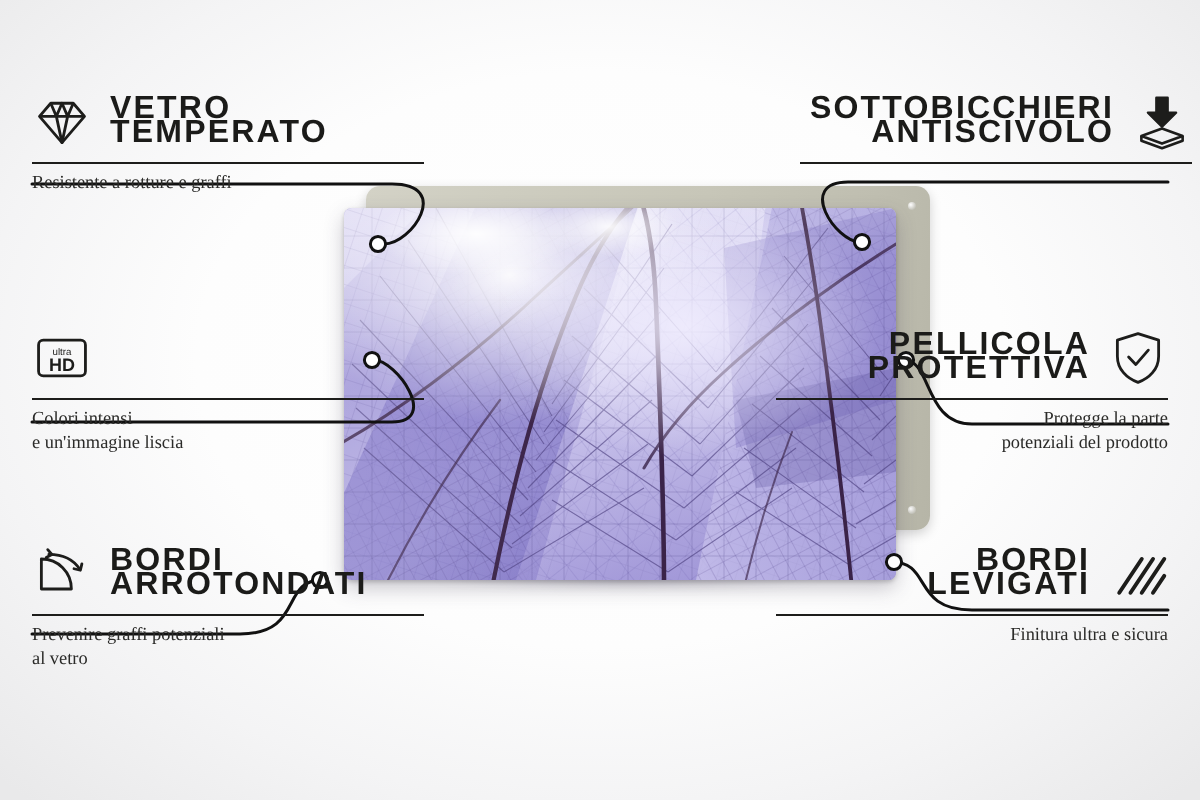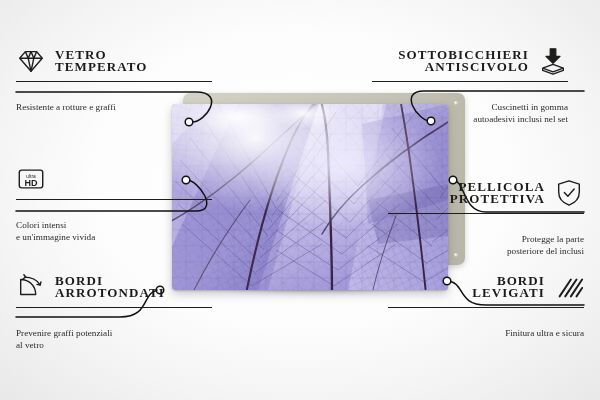--- a/index.html
+++ b/index.html
@@ -54,39 +54,39 @@
     background:radial-gradient(ellipse 50% 60% at 50% 20%, rgba(90,85,110,.30), rgba(0,0,0,0) 72%);
     filter:blur(2px);
   }
 
   
   .callout{position:absolute;}
   .callout .head{display:flex;align-items:center;gap:9px;}
   .callout.right .head{flex-direction:row-reverse;}
   .ico{width:30px;height:30px;flex:0 0 30px;color:#1d1d1b;display:block;}
   .ttl{
-    font-family:Liberation Serif, serif;
-    font-size:13px;line-height:12.5px;font-weight:700;
+    font-family:Liberation Sans, sans-serif;
+    font-size:16px;line-height:12.5px;font-weight:700;
     letter-spacing:1.1px;color:#1b1b19;text-transform:uppercase;
     white-space:pre-line;
   }
   .callout.right .ttl{text-align:right;}
   .rule{height:1px;background:#1d1d1b;margin-top:5px;}
   .sub{
     font-family:"Liberation Serif", serif;
     font-size:9.2px;line-height:11.6px;color:#2b2b29;
-    margin-top:20px;white-space:pre-line;
+    margin-top:4px;white-space:pre-line;
   }
   .callout.right .sub{text-align:right;}
 
   .c-vetro     {left:16px; top:46px;  width:196px;}
   .c-stampa    {left:16px; top:164px; width:196px;}
   .c-bordir    {left:16px; top:272px; width:196px;}
-  .c-sotto     {left:372px;top:46px;  width:196px;}
-  .c-pellicola {left:388px;top:178px; width:196px;}
+  .c-sotto     {left:400px;top:46px;  width:196px;}
+  .c-pellicola {left:388px;top:164px; width:196px;}
   .c-levigati  {left:388px;top:272px; width:196px;}
 
   #links{position:absolute;left:0;top:0;width:600px;height:400px;pointer-events:none;}
 </style>
 </head>
 <body>
 
 <div id="stage">
 
   <div id="product">
@@ -220,21 +220,21 @@
   <div class="callout left c-stampa">
     <div class="head">
       <svg class="ico" viewBox="0 0 32 32">
         <rect x="3.5" y="6.5" width="25" height="19" rx="2.5" fill="none" stroke="currentColor" stroke-width="1.5"></rect>
         <text x="16" y="14.6" font-family="Liberation Sans, sans-serif" font-size="5.2" text-anchor="middle" fill="currentColor">ultra</text>
         <text x="16" y="23" font-family="Liberation Sans, sans-serif" font-size="9.6" font-weight="bold" text-anchor="middle" fill="currentColor">HD</text>
       </svg>
     </div>
     <div class="rule"></div>
     <div class="sub">Colori intensi
-e un'immagine vivida</div>
+e un'immagine liscia</div>
   </div>
 
   <div class="callout left c-bordir">
     <div class="head">
       <svg class="ico" viewBox="0 0 32 32">
         <g fill="none" stroke="currentColor" stroke-width="1.5" stroke-linecap="round" stroke-linejoin="round">
           <path d="M5 8 V24 H21 C21 15 14 8 5 8 Z"></path>
           <path d="M9 5.5 C16 5.5 22 8 25.5 13.5"></path>
           <path d="M8.4 3 L10.6 5.6 L7.6 7.2"></path>
           <path d="M26.6 10.6 L25.8 14 L22.4 13.2"></path>
@@ -256,38 +256,36 @@
         </g>
         <g fill="none" stroke="currentColor" stroke-width="1.4" stroke-linejoin="round">
           <path d="M16 19.5 L27 23.5 L16 27.5 L5 23.5 Z"></path>
           <path d="M5 23.5 V26 L16 30 L27 26 V23.5"></path>
         </g>
       </svg>
       <div class="ttl">SOTTOBICCHIERI
 ANTISCIVOLO</div>
     </div>
     <div class="rule"></div>
-    <div class="sub">Cuscinetti in gomma
-autoadesivi inclusi nel set</div>
   </div>
 
   <div class="callout right c-pellicola">
     <div class="head">
       <svg class="ico" viewBox="0 0 32 32">
         <g fill="none" stroke="currentColor" stroke-width="1.5" stroke-linecap="round" stroke-linejoin="round">
           <path d="M16 3 L27 6.5 V15 C27 22 22 26.8 16 29 C10 26.8 5 22 5 15 V6.5 Z"></path>
           <path d="M11 15.5 L14.8 19.5 L21.5 11.8"></path>
         </g>
       </svg>
       <div class="ttl">PELLICOLA
 PROTETTIVA</div>
     </div>
     <div class="rule"></div>
     <div class="sub">Protegge la parte
-posteriore del inclusi</div>
+potenziali del prodotto</div>
   </div>
 
   <div class="callout right c-levigati">
     <div class="head">
       <svg class="ico" viewBox="0 0 32 32">
         <g stroke="currentColor" stroke-width="2.1" stroke-linecap="round">
           <path d="M6 26 L18 8"></path>
           <path d="M12 26 L24 8"></path>
           <path d="M18 26 L30 8"></path>
           <path d="M24 26 L30 17"></path>

